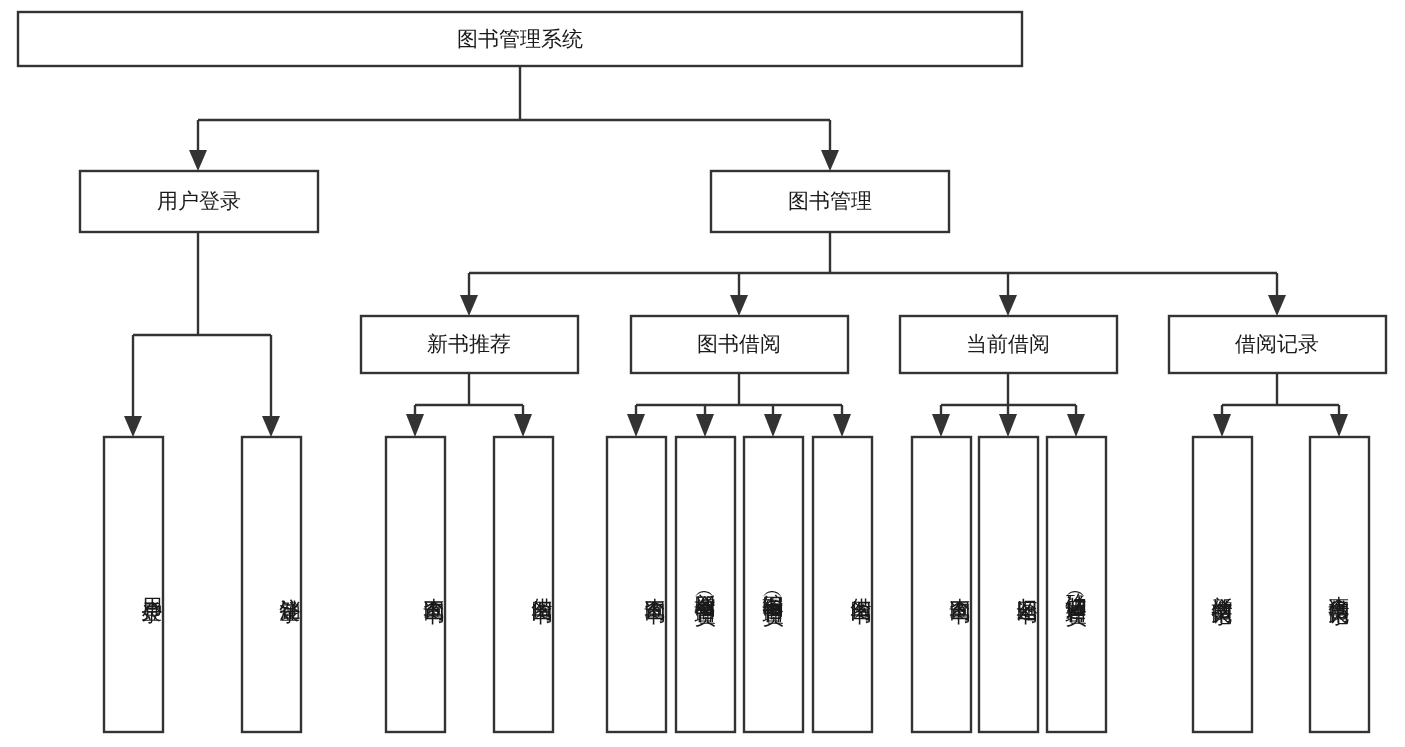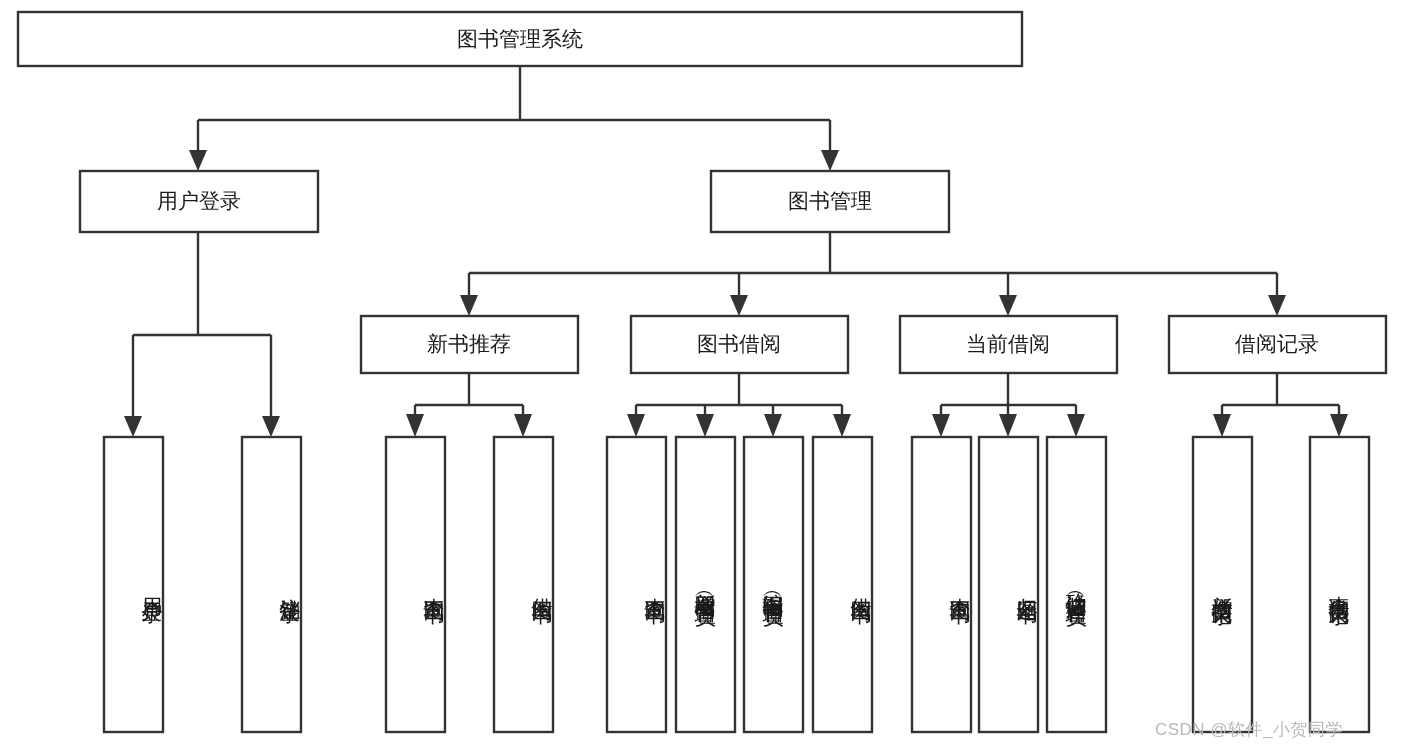--- a/index.html
+++ b/index.html
@@ -214,15 +214,14 @@
   <div class="node-label-v" style="left:607px; top:437px; width:59px; height:295px;">查询图书</div>
   <div class="node-label-v" style="left:676px; top:437px; width:59px; height:295px; align-items:center;">新增图书（管理员）</div>
   <div class="node-label-v" style="left:744px; top:437px; width:59px; height:295px; align-items:center;">编辑图书（管理员）</div>
   <div class="node-label-v" style="left:813px; top:437px; width:59px; height:295px;">借阅图书</div>
   <div class="node-label-v" style="left:912px; top:437px; width:59px; height:295px;">查询图书</div>
   <div class="node-label-v" style="left:979px; top:437px; width:59px; height:295px;">归还图书</div>
   <div class="node-label-v" style="left:1047px; top:437px; width:59px; height:295px; align-items:center;">确认归还（管理员）</div>
   <div class="node-label-v" style="left:1193px; top:437px; width:59px; height:295px; align-items:center;">新增借阅记录</div>
   <div class="node-label-v" style="left:1310px; top:437px; width:59px; height:295px; align-items:center;">查询借阅记录</div>
 
-  <div class="watermark">CSDN @软件_小贺同学</div>
 
 </div>
 
 </body></html>

